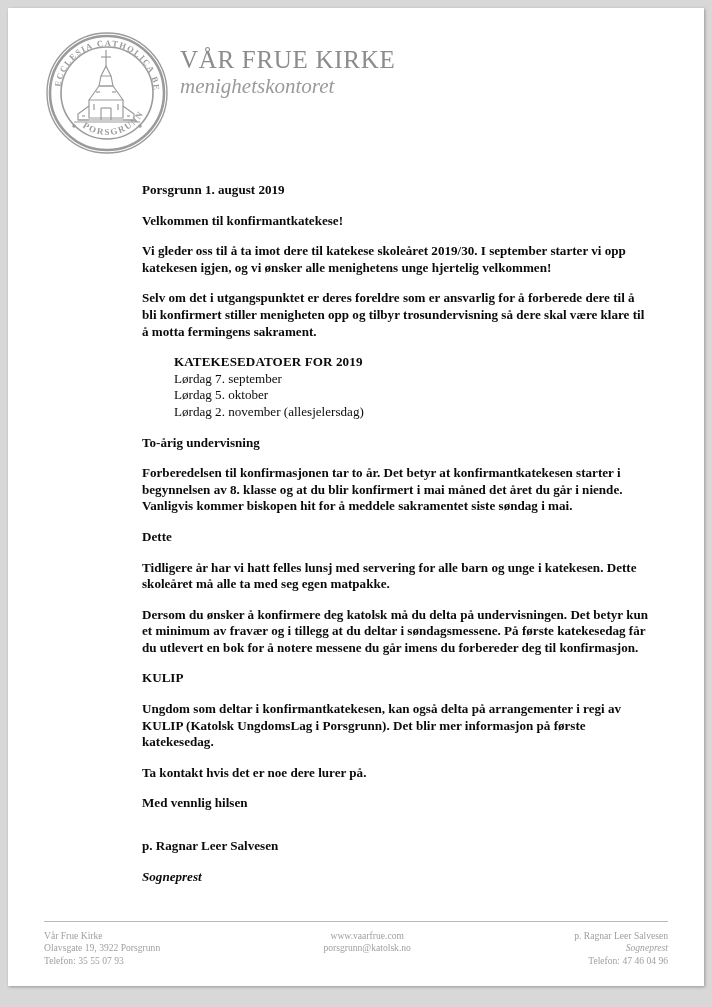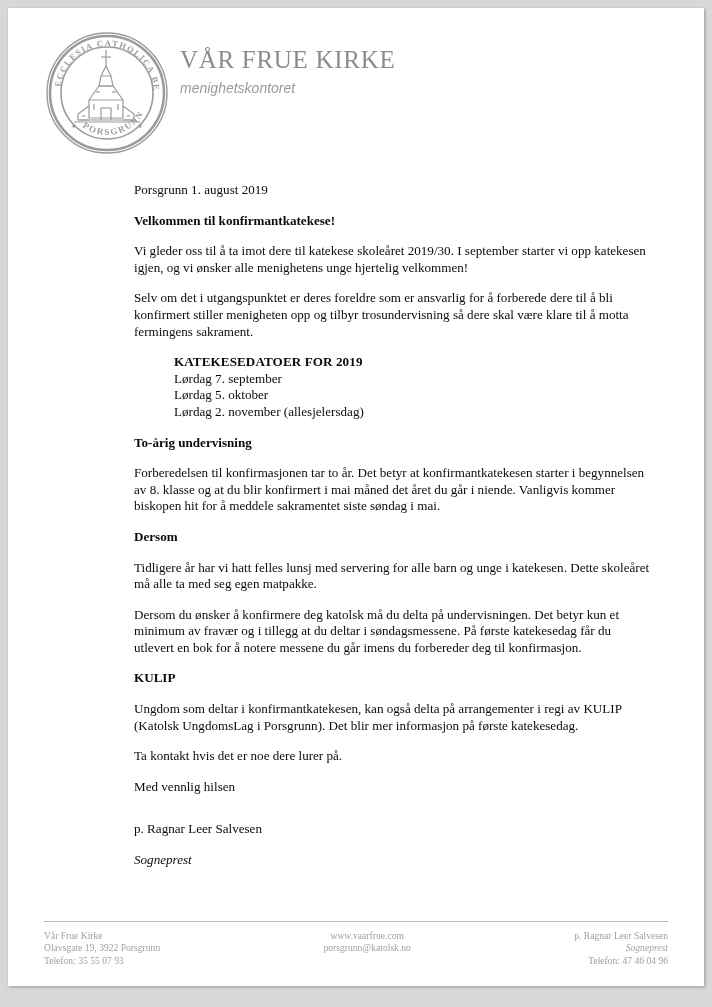--- a/index.html
+++ b/index.html
@@ -53,42 +53,42 @@
   }
   .lh-title {
     font-family: "Liberation Serif", "DejaVu Serif", serif;
     font-size: 25px;
     letter-spacing: 0.7px;
     color: #8c8c8c;
     line-height: 1.1;
     white-space: nowrap;
   }
   .lh-sub {
-    font-family: Liberation Sans, sans-serif;
+    font-family: Liberation Serif, serif;
     font-style: italic;
-    font-size: 14px;
+    font-size: 21px;
     color: #9a9a9a;
     line-height: 1.15;
-    margin-top: 6px;
     white-space: nowrap;
   }
 
   
   .letter-body {
     position: absolute;
     left: 126px;
     top: 174px;
     width: 516px;
     color: #0b0b0b;
     font-size: 13.1px;
     line-height: 16.6px;
     text-align: left;
   }
   .letter-body p {
-    margin: 0 0 14px 0;
+    margin: 0 0 14px 8px;
+    font-weight: bold;
   }
   .bold {
     font-weight: bold;
   }
   .section-head {
     font-weight: bold;
     margin: 0;
   }
 
   
@@ -213,21 +213,21 @@
       <ul class="dates-list">
         <li>Lørdag 7. september</li>
         <li>Lørdag 5. oktober</li>
         <li>Lørdag 2. november (allesjelersdag)</li>
       </ul>
     </div>
 
     <p class="section-head">To-årig undervisning</p>
     <p>Forberedelsen til konfirmasjonen tar to år. Det betyr at konfirmantkatekesen starter i begynnelsen av 8. klasse og at du blir konfirmert i mai måned det året du går i niende. Vanligvis kommer biskopen hit for å meddele sakramentet siste søndag i mai.</p>
 
-    <p class="section-head">Dersom</p>
+    <p class="section-head">Dette</p>
     <p>Tidligere år har vi hatt felles lunsj med servering for alle barn og unge i katekesen. Dette skoleåret må alle ta med seg egen matpakke.</p>
 
     <p>Dersom du ønsker å konfirmere deg katolsk må du delta på undervisningen. Det betyr kun et minimum av fravær og i tillegg at du deltar i søndagsmessene. På første katekesedag får du utlevert en bok for å notere messene du går imens du forbereder deg til konfirmasjon.</p>
 
     <p class="section-head">KULIP</p>
     <p>Ungdom som deltar i konfirmantkatekesen, kan også delta på arrangementer i regi av KULIP (Katolsk UngdomsLag i Porsgrunn). Det blir mer informasjon på første katekesedag.</p>
 
     <p>Ta kontakt hvis det er noe dere lurer på.</p>
 
 

